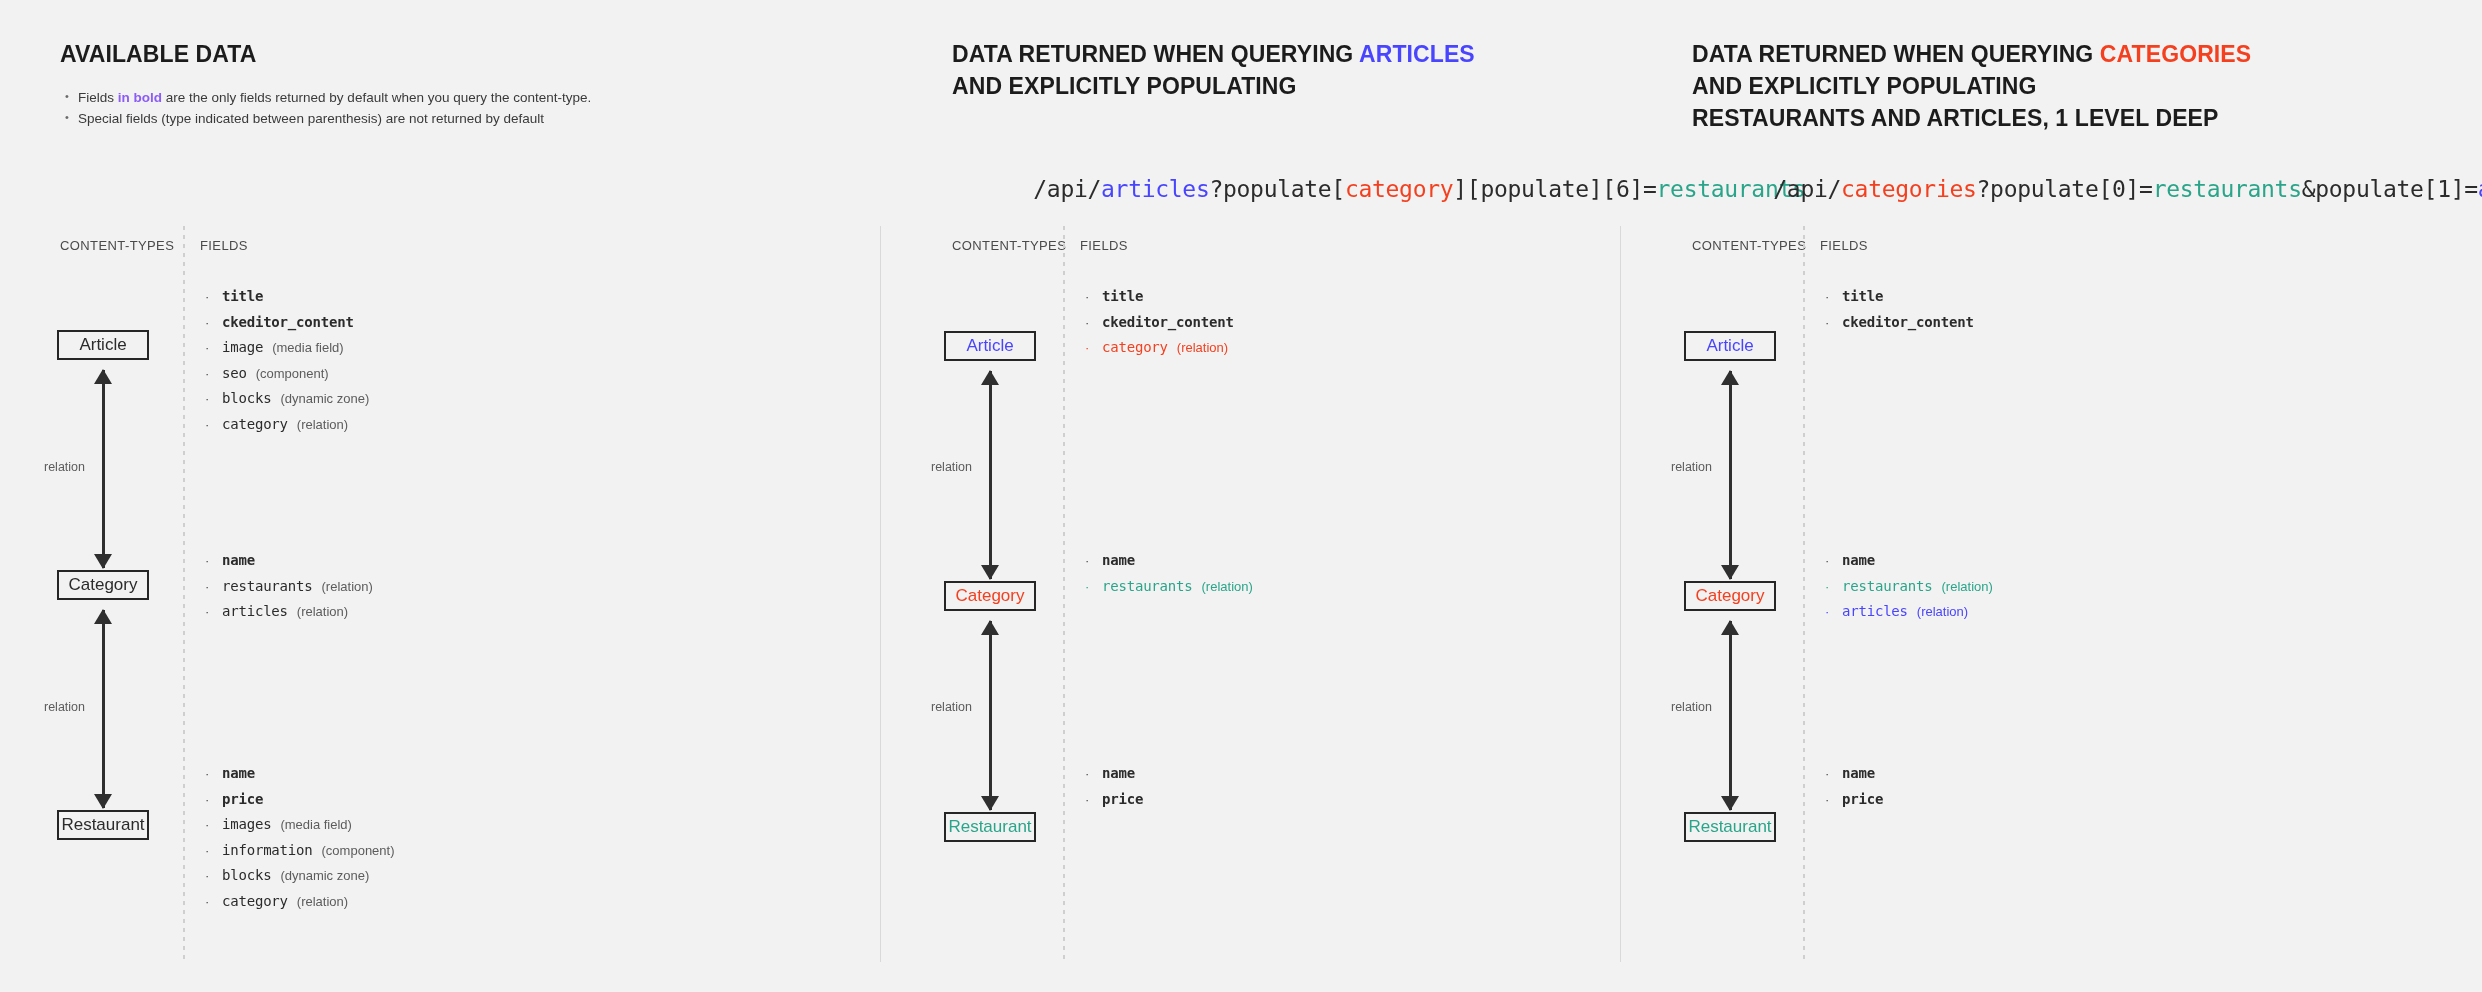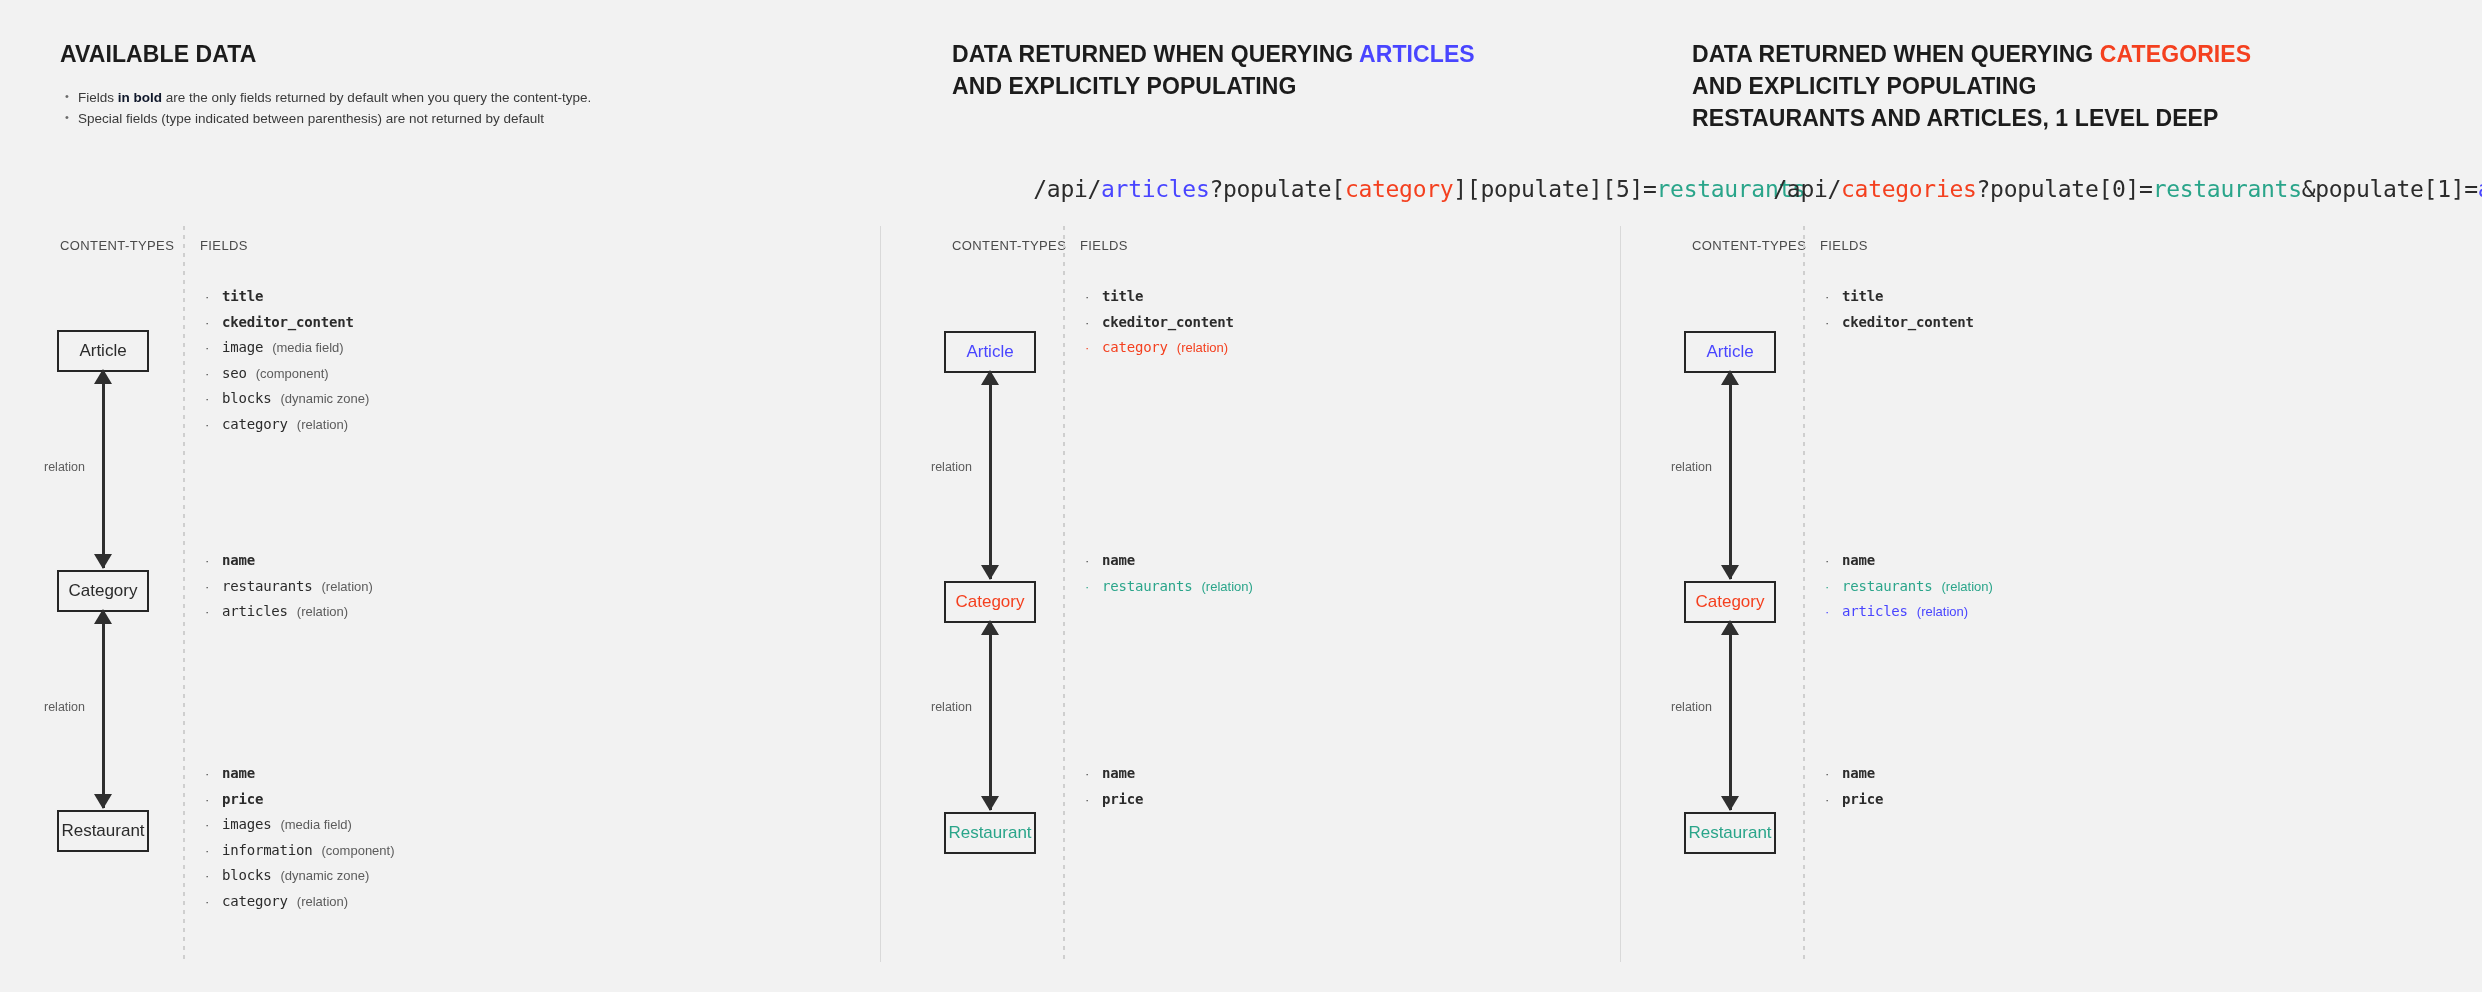--- a/index.html
+++ b/index.html
@@ -68,21 +68,21 @@
     margin-bottom: 2px;
   }
   .bullets li::before {
     content: "\2022";
     position: absolute;
     left: -13px;
     top: -1px;
     font-size: 11px;
     color: #6a6a6a;
   }
-  .bullets b { font-weight: bold; color: #0f172a; }
+  .bullets b { font-weight: bold; color: #8b5cf6; }
 
   .codeline {
     position: absolute;
     font-family: "DejaVu Sans Mono", monospace;
     font-size: 23px;
     letter-spacing: -0.3px;
     color: #2b2b2b;
     white-space: pre;
   }
   .c-blue  { color: #4945ff; }
@@ -104,21 +104,21 @@
     width: 2px;
     height: 736px;
     background-image: linear-gradient(to bottom, #cfcfcf 0 4px, transparent 4px 9px);
     background-size: 2px 9px;
   }
 
   
   .ebox {
     position: absolute;
     width: 92px;
-    height: 42px;
+    height: 30px;
     border: 2.5px solid #262626;
     background: #f2f2f2;
     display: flex;
     align-items: center;
     justify-content: center;
     font-size: 17px;
     color: #2b2b2b;
     box-sizing: border-box;
   }
   .ebox.t-blue { color: #4945ff; }
@@ -326,21 +326,21 @@
 
   <div class="panel panel-2">
     <div class="panel-sep" style="left:0px;"></div>
 
     <div class="heading" style="left:72px; top:38px; width:700px;">
       <span>DATA RETURNED WHEN QUERYING </span><span class="hl-blue">ARTICLES</span><br>
       <span>AND EXPLICITLY POPULATING</span><br>
     </div>
 
     <div class="codeline" style="left:72px; top:150px;">
-      <span>/api/</span><span class="c-blue">articles</span><span>?populate[</span><span class="c-red">category</span><span>][populate][5]=</span><span class="c-teal">restaurants</span>
+      <span>/api/</span><span class="c-blue">articles</span><span>?populate[</span><span class="c-red">category</span><span>][populate][6]=</span><span class="c-teal">restaurants</span>
     </div>
 
     <div class="colhead" style="left:72px; top:238px;">CONTENT-TYPES</div>
     <div class="colhead" style="left:200px; top:238px;">FIELDS</div>
 
     <div class="dotted-div" style="left:183px;"></div>
 
     <div class="ebox t-blue" style="left:64px; top:331px;">Article</div>
     <div class="ebox t-red" style="left:64px; top:581px;">Category</div>
     <div class="ebox t-teal" style="left:64px; top:812px;">Restaurant</div>

